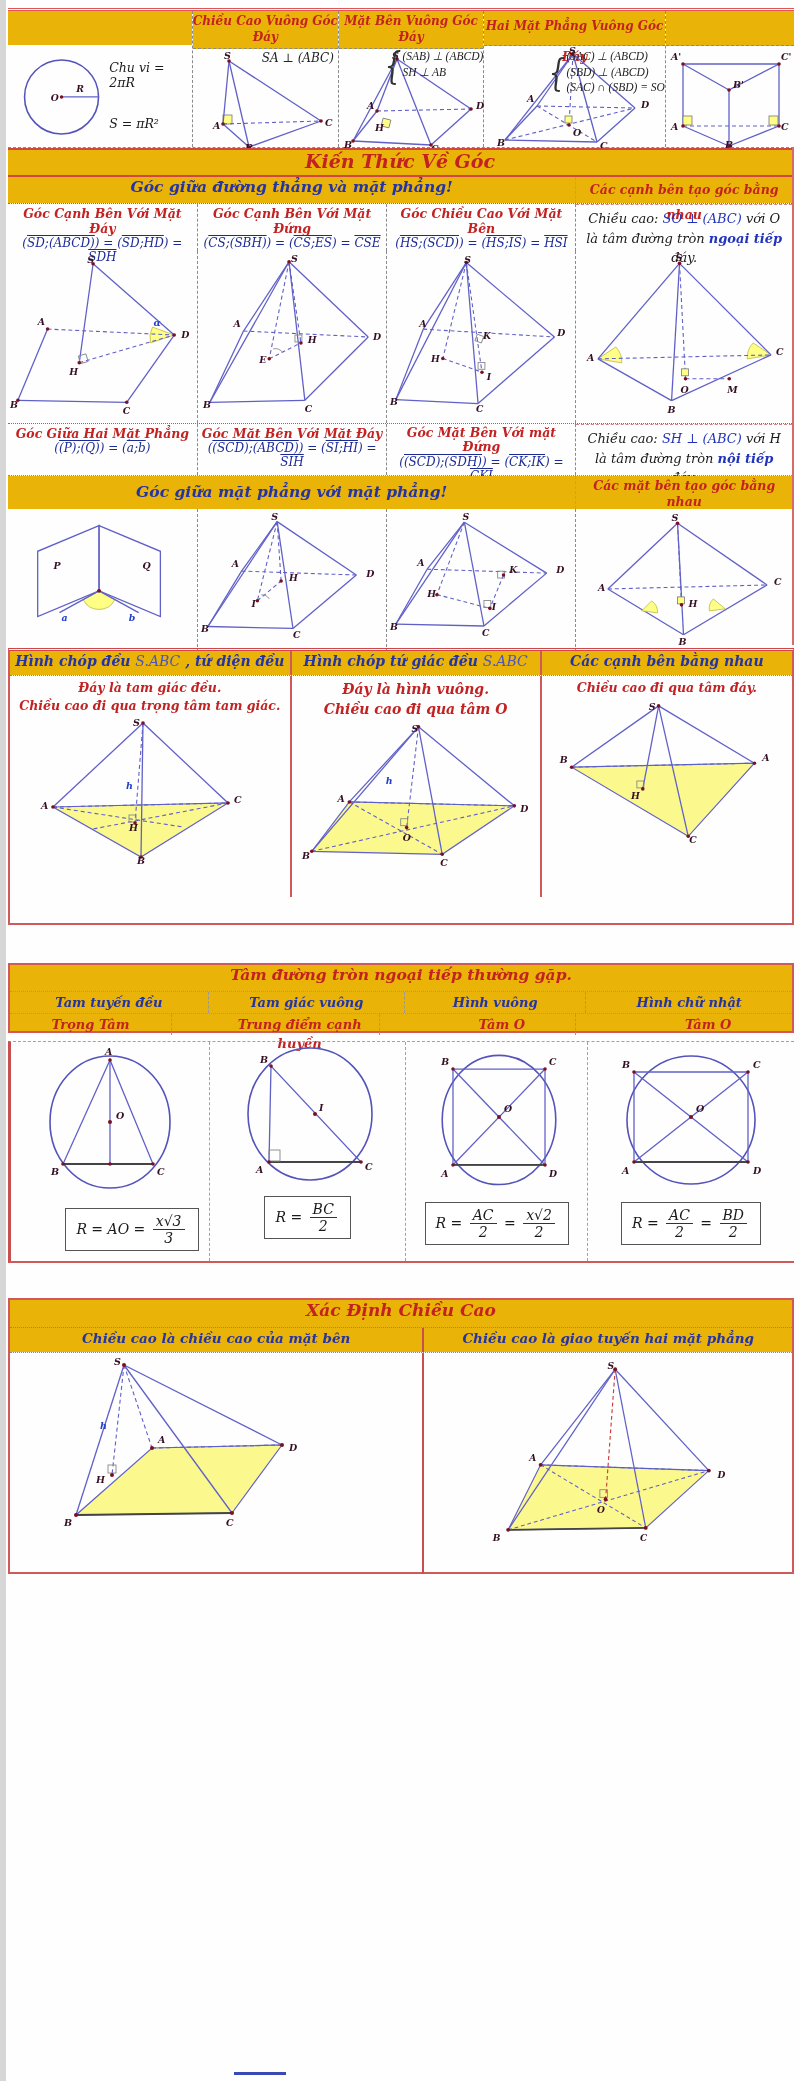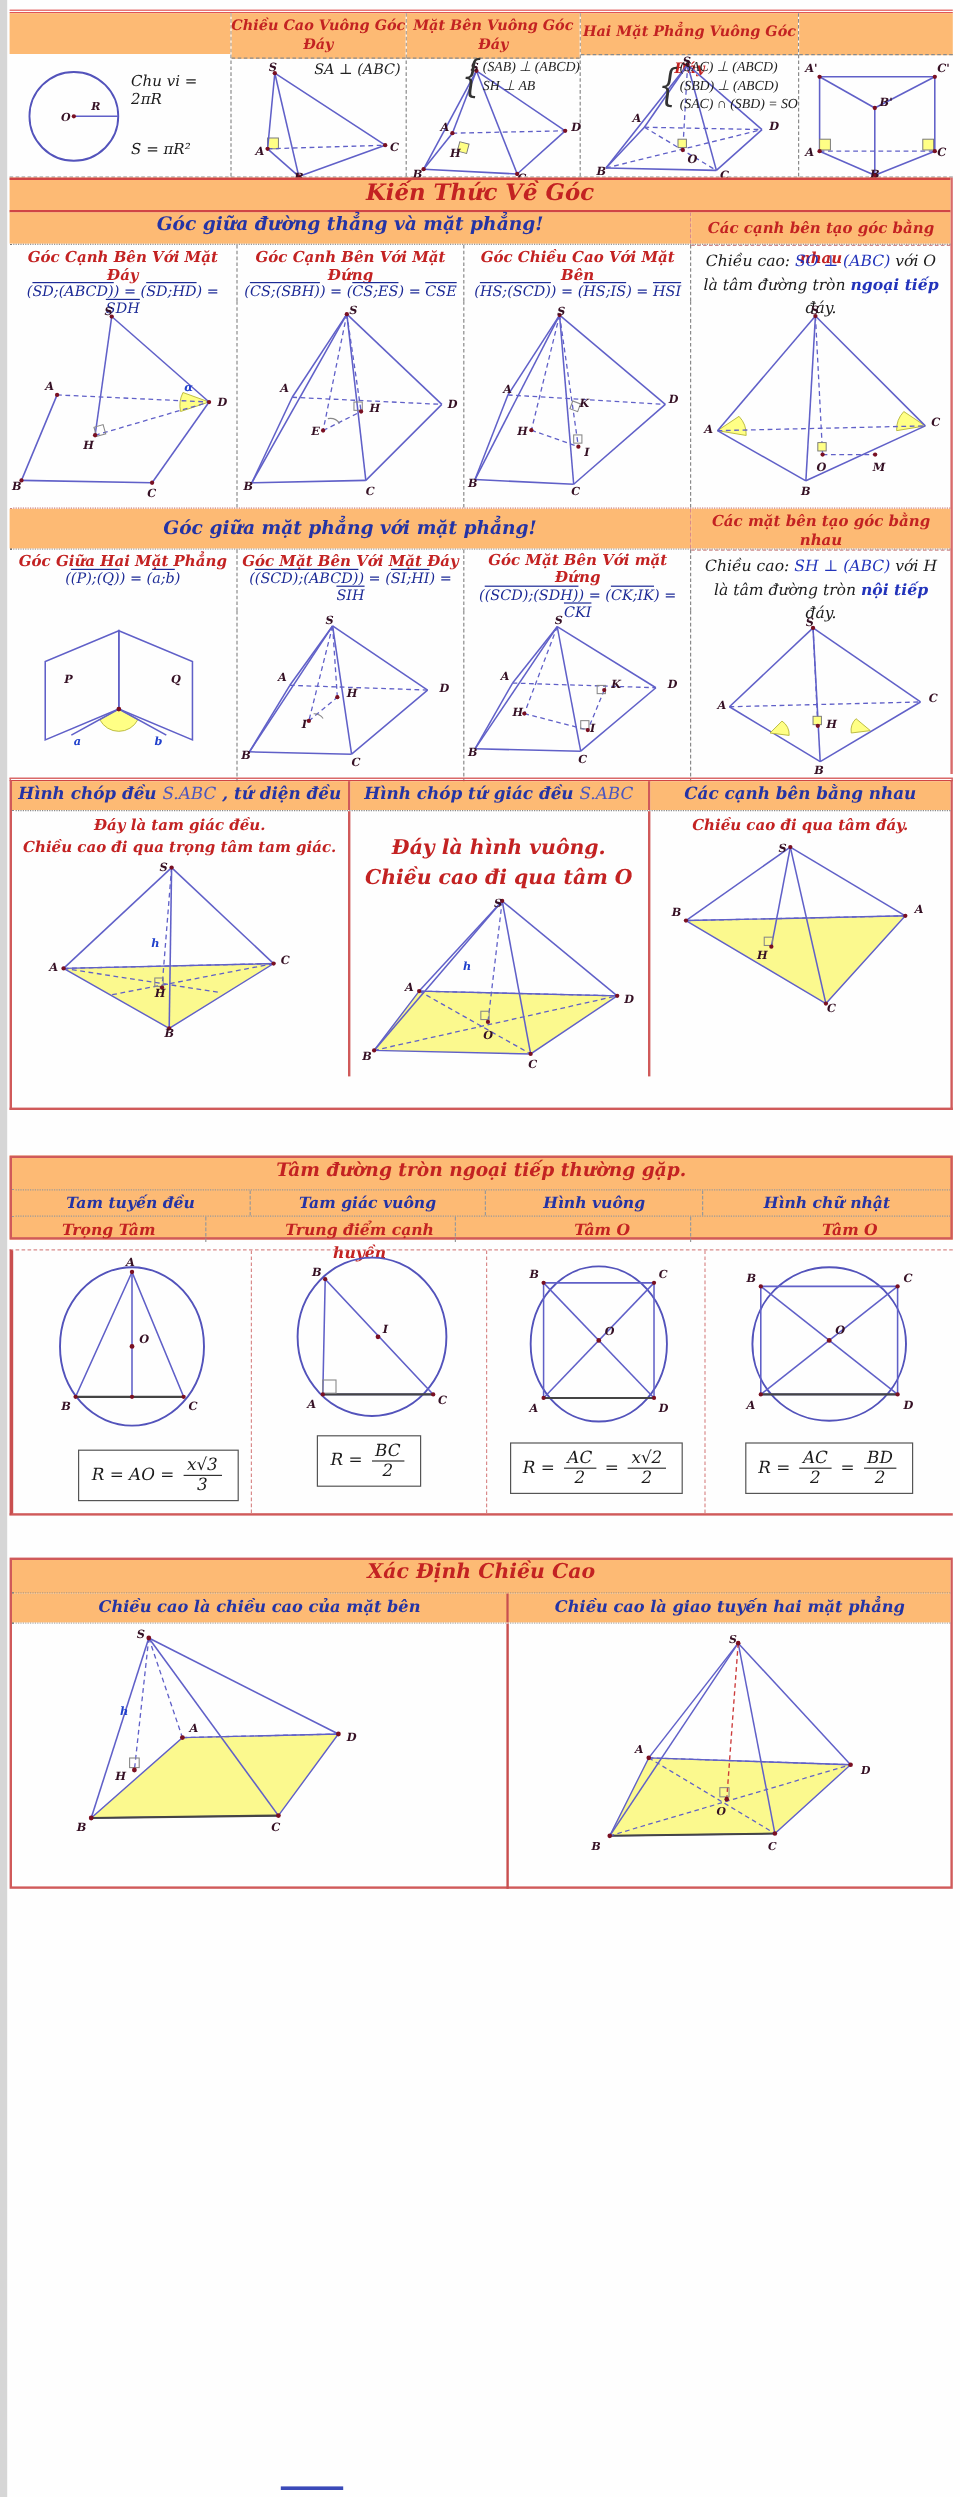--- a/index.html
+++ b/index.html
@@ -1,20 +1,20 @@
 <!DOCTYPE html>
 <html><head>
 <meta charset="utf-8">
 <style>
   html,body{margin:0;padding:0;background:#fff;}
   .sheet{position:relative;width:800px;height:2081px;background:#fefefe;
          font-family:"DejaVu Serif","Liberation Serif",serif;overflow:hidden;
          border-left:6px solid #d6d6d6;box-sizing:border-box;}
   .band{position:absolute;left:2px;width:786px;box-sizing:border-box;}
-  .yellow{background:#fdba74;}
+  .yellow{background:#eab308;}
   .flex{display:flex;}
   .cell{box-sizing:border-box;position:relative;}
   .dashg{border-right:1px dashed #8a8a8a;}
   .dashr{border-right:1px dashed #d98a8a;}
   .solr{border-right:2px solid #d05a5a;}
   .t-center{text-align:center;}
   .red-head{color:#c32222;font-weight:bold;font-style:italic;}
   .blue-head{color:#2433a5;font-weight:bold;font-style:italic;}
   .formula{color:#1c2a96;font-style:italic;font-size:12px;text-align:center;}
   .note{font-style:italic;font-size:13px;color:#1a1a1a;padding:4px 6px;text-align:center;line-height:1.5;}
@@ -315,44 +315,44 @@
         <text x="94" y="10" class="vlab">S</text>
             <text x="5" y="110" class="vlab">A</text>
             <text x="195" y="104" class="vlab">C</text>
             <text x="99" y="142" class="vlab">O</text>
             <text x="146" y="142" class="vlab">M</text>
             <text x="86" y="162" class="vlab">B</text>
           </svg>
       </div>
     </div>
 
-    <div class="flex" style="height:33px;border-top:1px dotted #cc7777;">
-      <div class="cell yellow t-center dashr" style="width:72.5%;">
-        <span class="blue-head" style="font-size:15.5px;line-height:2.1;">Góc giữa mặt phẳng với mặt phẳng!</span>
-      </div>
-      <div class="cell yellow t-center" style="width:27.5%;">
-        <span class="red-head" style="font-size:12.5px;line-height:1.25;display:inline-block;padding-top:2px;">Các mặt bên tạo góc bằng nhau</span>
-      </div>
-    </div>
-
     <div class="flex" style="height:51px;border-top:1px dotted #777;">
       <div class="cell dashg t-center" style="width:24.2%;">
         <div class="red-head" style="font-size:12.5px;padding-top:2px;">Góc Giữa Hai Mặt Phẳng</div>
         <div class="formula"><span>(</span><span class="rc-ov">(P);(Q)</span><span>) = (</span><span class="rc-ov">a;b</span><span>)</span></div>
       </div>
       <div class="cell dashg t-center" style="width:24.2%;">
         <div class="red-head" style="font-size:12.5px;padding-top:2px;">Góc Mặt Bên Với Mặt Đáy</div>
         <div class="formula"><span>(</span><span class="rc-ov">(SCD);(ABCD)</span><span>) = (</span><span class="rc-ov">SI;HI</span><span>) = </span><span class="rc-ov">SIH</span></div>
       </div>
       <div class="cell dashg t-center" style="width:24.1%;">
         <div class="red-head" style="font-size:12.5px;padding-top:2px;line-height:1.15;">Góc Mặt Bên Với mặt Đứng</div>
         <div class="formula"><span>(</span><span class="rc-ov">(SCD);(SDH)</span><span>) = (</span><span class="rc-ov">CK;IK</span><span>) = </span><span class="rc-ov">CKI</span></div>
       </div>
       <div class="cell" style="width:27.5%;border-top:1px dashed #cc8888;">
         <div class="note"><span>Chiều cao: </span><span class="rc-blue">SH ⊥ (ABC)</span><span> với H là tâm đường tròn </span><span class="rc-bb">nội tiếp</span><span> đáy.</span></div>
+      </div>
+    </div>
+
+    <div class="flex" style="height:33px;border-top:1px dotted #cc7777;">
+      <div class="cell yellow t-center dashr" style="width:72.5%;">
+        <span class="blue-head" style="font-size:15.5px;line-height:2.1;">Góc giữa mặt phẳng với mặt phẳng!</span>
+      </div>
+      <div class="cell yellow t-center" style="width:27.5%;">
+        <span class="red-head" style="font-size:12.5px;line-height:1.25;display:inline-block;padding-top:2px;">Các mặt bên tạo góc bằng nhau</span>
       </div>
     </div>
 
     <div class="flex" style="height:143px;">
       <div class="cell dashg" style="width:24.2%;">
         <svg width="188" height="140" viewBox="0 0 190 140">
           <polygon class="s" points="92,16 30,42 30,108 92,82"></polygon>
           <polygon class="s" points="92,16 154,42 154,108 92,82"></polygon>
           <path class="yf" d="M92 82 L76 91 A18 18 0 0 0 108 91 Z"></path>
           <line class="s" x1="92" y1="82" x2="52" y2="104"></line>
@@ -476,21 +476,21 @@
             <circle class="vd" cx="118" cy="142" r="1.8"></circle>
         <text x="110" y="11" class="vlab">S</text>
             <text x="103" y="74" class="vlab lb-blue">h</text>
             <text x="18" y="94" class="vlab">A</text>
             <text x="211" y="88" class="vlab">C</text>
             <text x="106" y="116" class="vlab">H</text>
             <text x="114" y="149" class="vlab">B</text>
           </svg>
       </div>
       <div class="cell solr t-center" style="width:32%;">
-        <div class="red-head" style="font-size:17px;line-height:1.45;padding-top:19px;">
+        <div class="red-head" style="font-size:14px;line-height:1.45;padding-top:3px;">
             <div>Đáy là hình vuông.</div>
             <div>Chiều cao đi qua tâm O</div>
           </div>
         <svg width="250" height="150" viewBox="0 0 253 150">
           <polygon class="yp" points="58,82 225,86 152,135 20,132"></polygon>
           <line class="d" x1="58" y1="82" x2="225" y2="86"></line>
           <line class="s" x1="128" y1="6" x2="58" y2="82"></line>
           <line class="s" x1="128" y1="6" x2="20" y2="132"></line>
           <line class="s" x1="128" y1="6" x2="152" y2="135"></line>
           <line class="s" x1="128" y1="6" x2="225" y2="86"></line>

